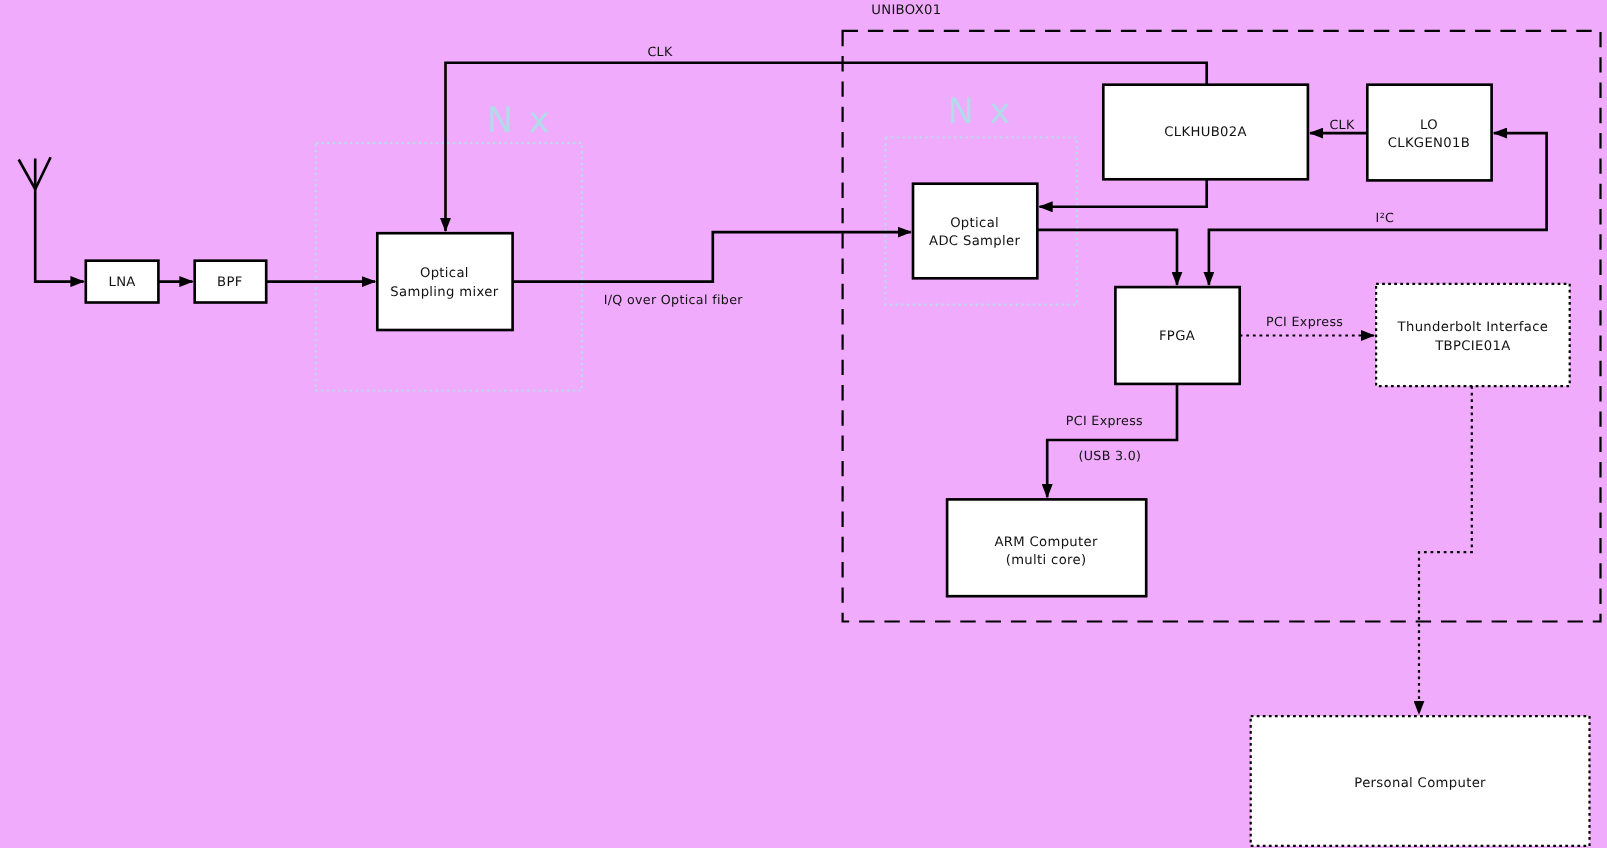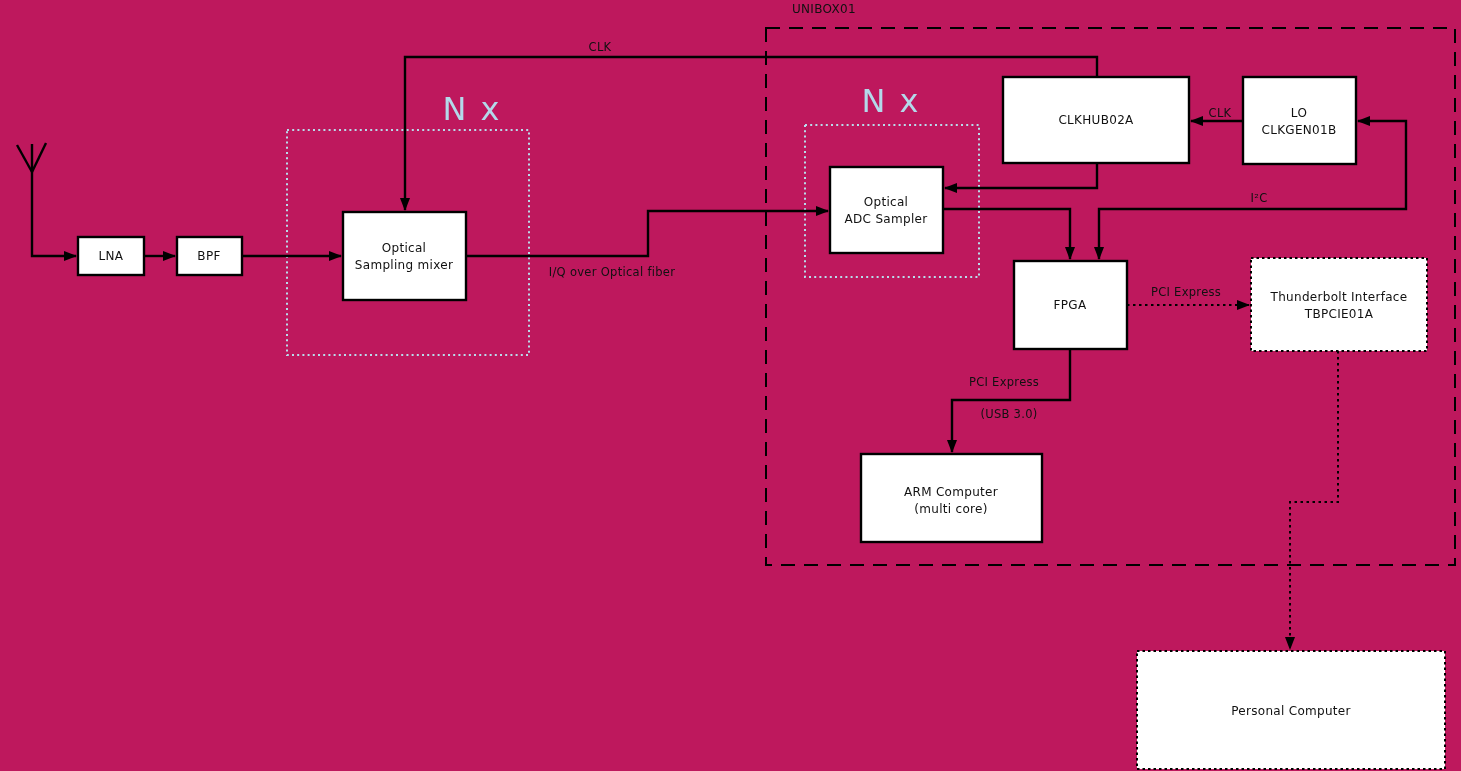--- a/index.html
+++ b/index.html
@@ -5,21 +5,21 @@
   html, body {
     margin: 0;
     padding: 0;
     background: #ffffff;
     font-family: "DejaVu Sans", "Liberation Sans", sans-serif;
   }
   .canvas {
     position: relative;
     width: 1461px;
     height: 771px;
-    background: #be185d;
+    background: #f0abfc;
     overflow: hidden;
   }
   svg text {
     fill: #111111;
     font-family: "DejaVu Sans", "Liberation Sans", sans-serif;
   }
   .t  { font-size: 12px; letter-spacing: 0.3px; }
   .t-small { font-size: 11.5px; letter-spacing: 0.3px; }
   .t-nx { font-size: 32px; fill: #b3d9ea; letter-spacing: 2px; }
   .box {

